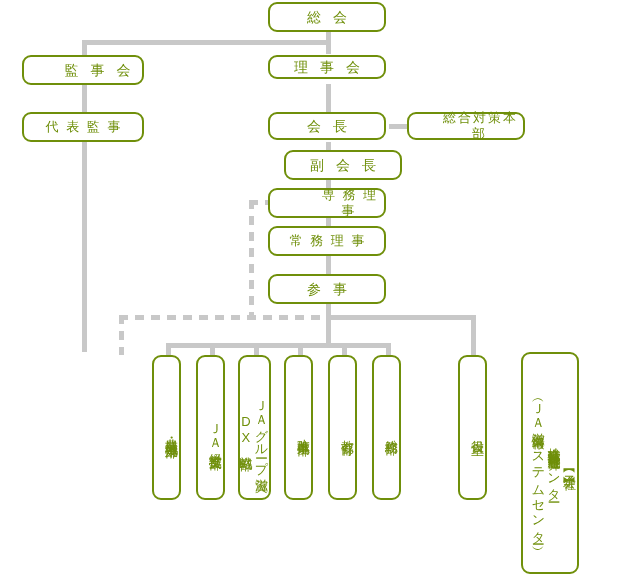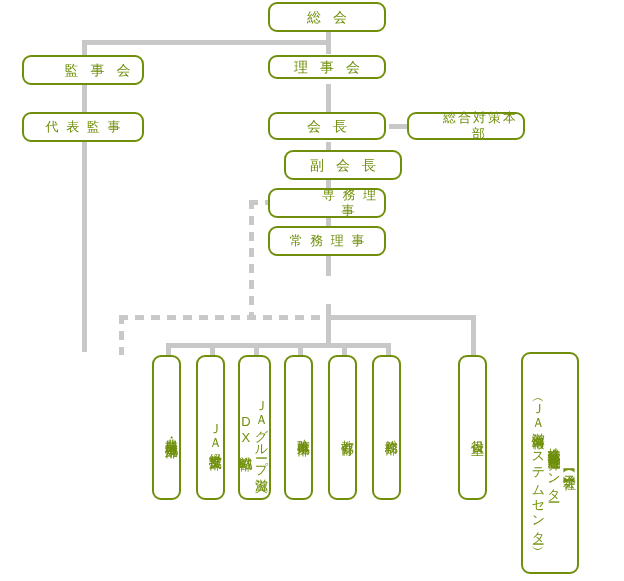--- a/index.html
+++ b/index.html
@@ -112,20 +112,21 @@
   <div class="box" style="left:268px;top:112px;width:118px;height:28px;">会 長</div>
 
   <div class="box small" style="left:407px;top:112px;width:118px;height:28px;padding-left:27px;">総合対策本部</div>
 
   <div class="box" style="left:268px;top:150px;width:118px;height:30px;margin-left:16px;">副 会 長</div>
 
   <div class="box small" style="left:268px;top:188px;width:118px;height:30px;padding-left:44px;">専 務 理 事</div>
 
   <div class="box small" style="left:268px;top:226px;width:118px;height:30px;">常 務 理 事</div>
 
+  <div class="box" style="left:268px;top:274px;width:118px;height:30px;">参 事</div>
 
 
   <div class="box vert multi" style="left:152px;top:355px;width:29px;height:145px;">農業・地域対策部</div>
   <div class="box vert multi" style="left:196px;top:355px;width:29px;height:145px;">ＪＡ経営支援部</div>
   <div class="box vert multi" style="left:238px;top:355px;width:33px;height:145px;">ＪＡグループ滋賀
 DX戦略部</div>
   <div class="box vert multi" style="left:284px;top:355px;width:29px;height:145px;">改革推進部</div>
   <div class="box vert multi" style="left:328px;top:355px;width:29px;height:145px;">教育部</div>
   <div class="box vert multi" style="left:372px;top:355px;width:29px;height:145px;">総務部</div>
 

